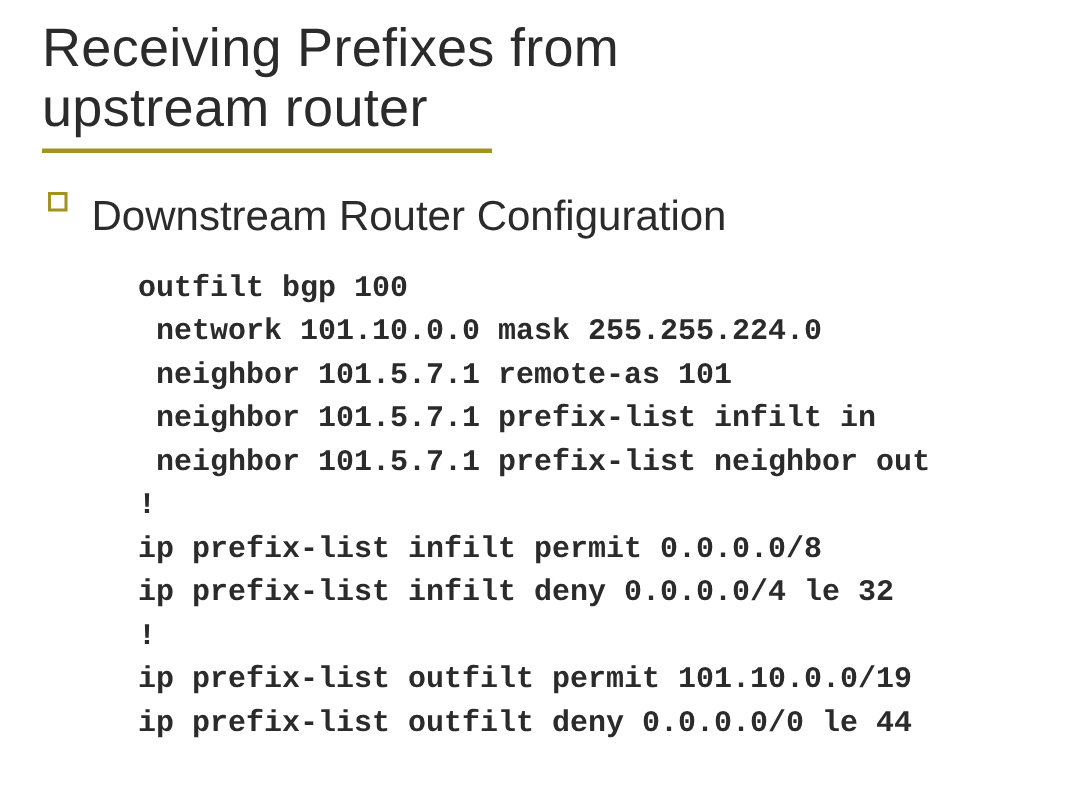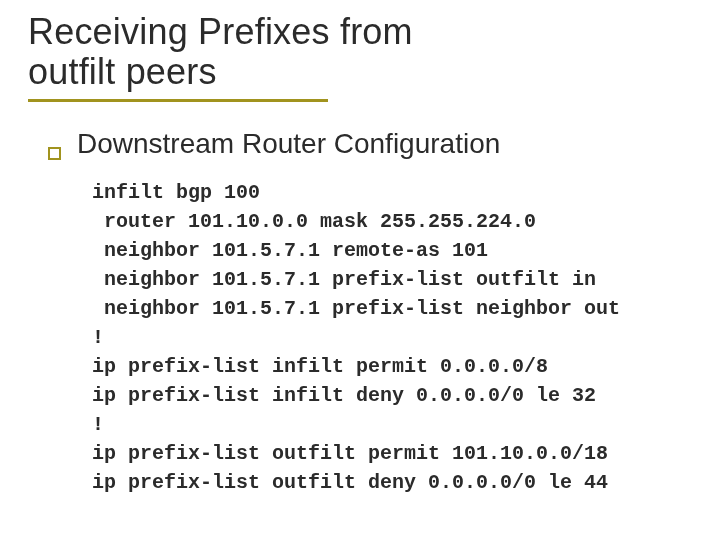--- a/index.html
+++ b/index.html
@@ -27,23 +27,23 @@
     margin: 0 0 6px 0;
   }
   .rule {
     height: 3px;
     width: 300px;
     background: #a1931e;
     margin: 6px 0 26px 0;
   }
   .sub-row {
     display: flex;
-    align-items: flex-end;
+    align-items: flex-start;
     gap: 16px;
-    margin-left: 20px;
+    margin-left: 4px;
   }
   .bullet-square {
     width: 13px;
     height: 13px;
     border: 2px solid #a1931e;
     box-sizing: border-box;
     flex: 0 0 auto;
   }
   .subtitle {
     font-size: 28px;
@@ -60,35 +60,35 @@
     white-space: pre;
   }
 </style>
 </head>
 <body>
 
 <div class="slide">
 
   <h1 class="title">
     <span>Receiving Prefixes from</span><br>
-    <span>outfilt peers</span>
+    <span>upstream router</span>
   </h1>
 
   <div class="rule"></div>
 
   <div class="sub-row">
     <div class="bullet-square"></div>
     <div class="subtitle">Downstream Router Configuration</div>
   </div>
 
-  <div class="code-block"><span>infilt bgp 100</span>
-<span> router 101.10.0.0 mask 255.255.224.0</span>
+  <div class="code-block"><span>outfilt bgp 100</span>
+<span> network 101.10.0.0 mask 255.255.224.0</span>
 <span> neighbor 101.5.7.1 remote-as 101</span>
-<span> neighbor 101.5.7.1 prefix-list outfilt in</span>
+<span> neighbor 101.5.7.1 prefix-list infilt in</span>
 <span> neighbor 101.5.7.1 prefix-list neighbor out</span>
 <span>!</span>
 <span>ip prefix-list infilt permit 0.0.0.0/8</span>
-<span>ip prefix-list infilt deny 0.0.0.0/0 le 32</span>
+<span>ip prefix-list infilt deny 0.0.0.0/4 le 32</span>
 <span>!</span>
-<span>ip prefix-list outfilt permit 101.10.0.0/18</span>
+<span>ip prefix-list outfilt permit 101.10.0.0/19</span>
 <span>ip prefix-list outfilt deny 0.0.0.0/0 le 44</span></div>
 
 </div>
 
 </body></html>

